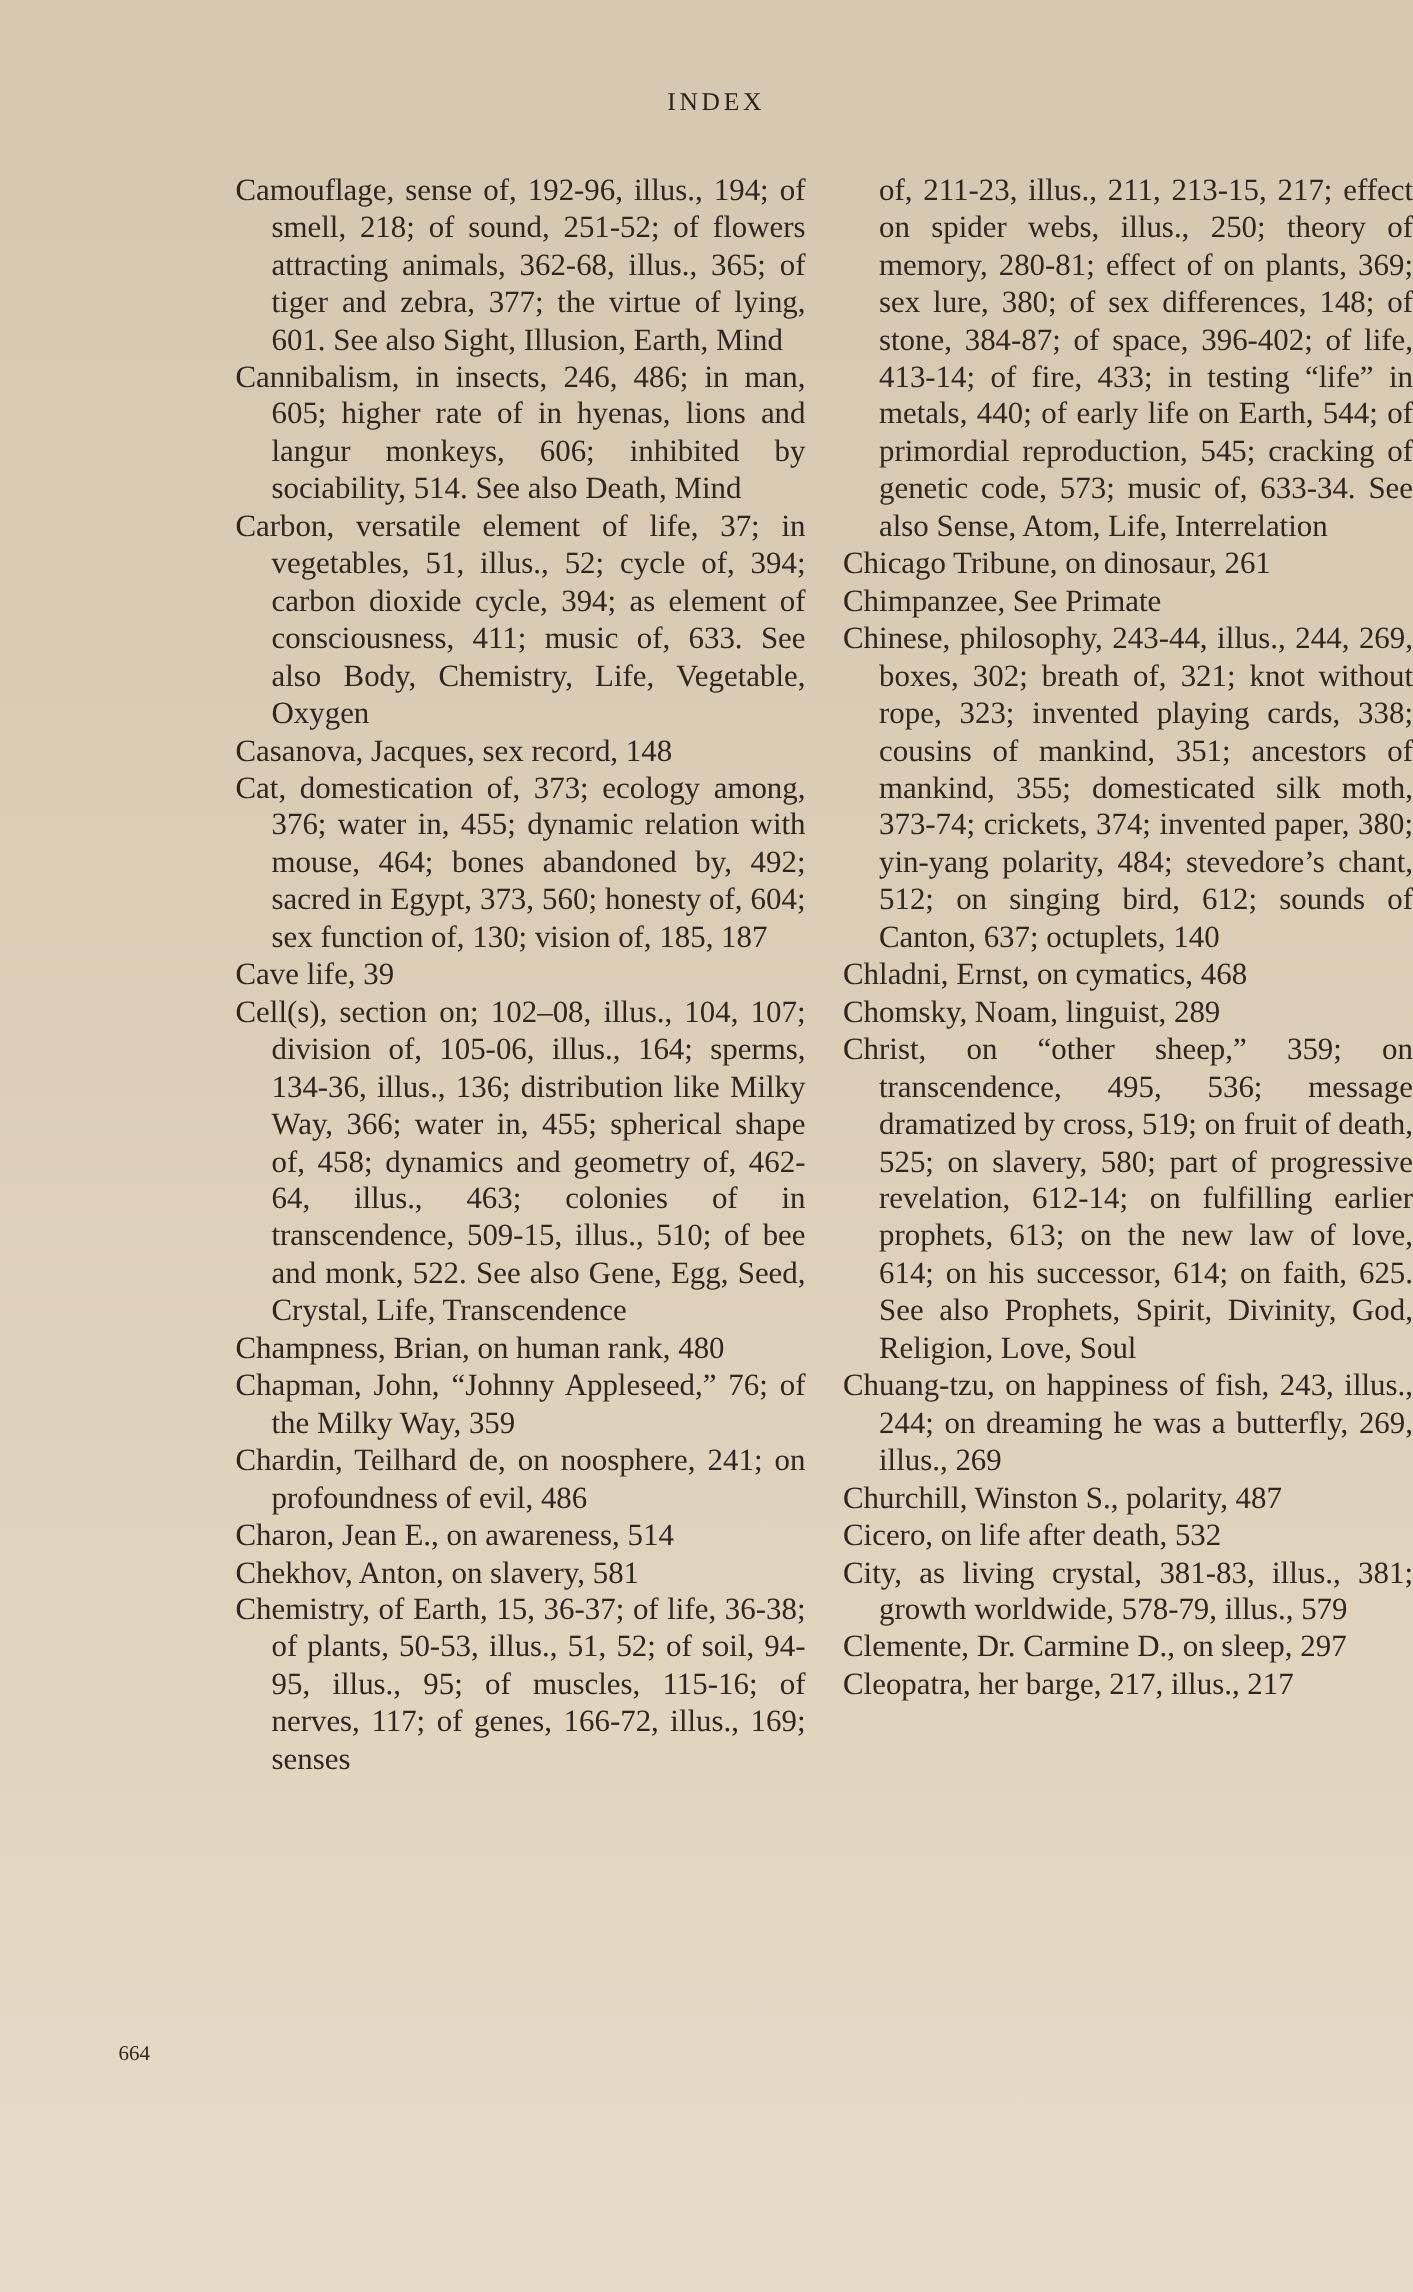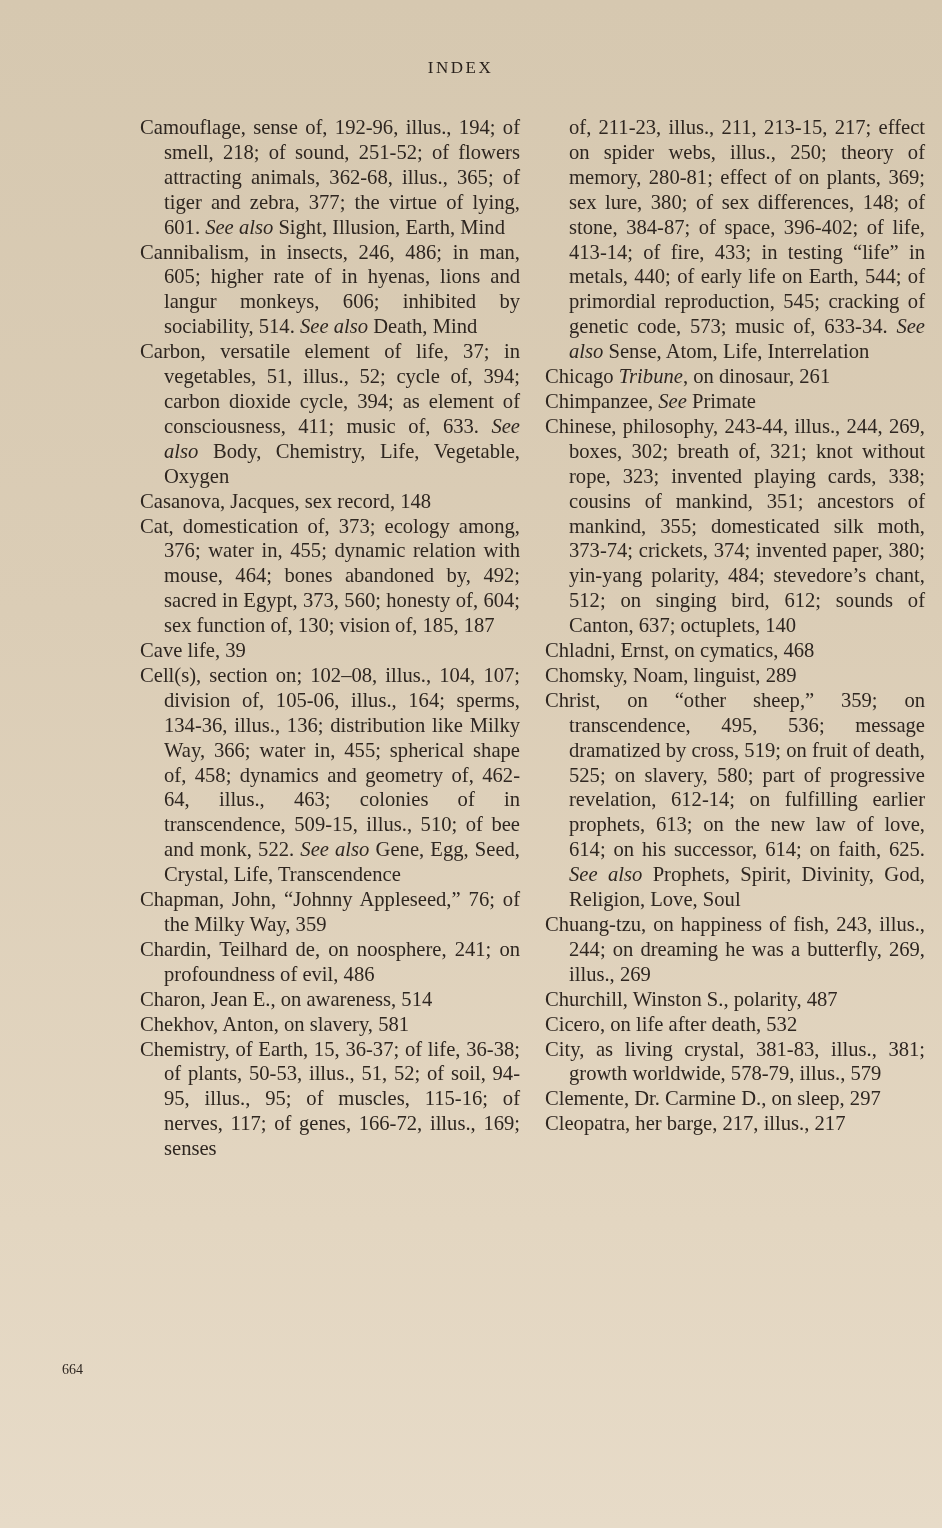--- a/index.html
+++ b/index.html
@@ -5,21 +5,21 @@
     html, body { margin: 0; padding: 0; }
     body {
       width: 942px;
       height: 1528px;
       overflow: hidden;
       background: linear-gradient(180deg, #d6c8b0 0%, #dbcdb6 40%, #e3d6c1 80%, #e7dbc8 100%);
       font-family: "Liberation Serif", "DejaVu Serif", serif;
       color: #2e2620;
       position: relative;
     }
-    .page { position: absolute; left: 0; top: 0; width: 796px; height: 1528px; }
+    .page { position: absolute; left: 17px; top: 0; width: 796px; height: 1528px; }
     .running-head {
       position: absolute;
       top: 58px;
       left: 0; width: 100%;
       text-align: center;
       padding-left: 125px;
       box-sizing: border-box;
       font-size: 17px;
       letter-spacing: 2.5px;
       color: #2a221c;
@@ -35,21 +35,21 @@
     .col-left { left: 140px; }
     .col-right { left: 545px; }
     .entry {
       padding-left: 24px;
       text-indent: -24px;
       margin: 0;
     }
     .entry.continuation {
       text-indent: 0;
     }
-    .it { font-style: italic; }
+    .it { }
     .folio {
       position: absolute;
       left: 62px;
       top: 1362px;
       font-size: 14px;
       color: #2e2620;
     }
   </style>
 </head>
 <body>
@@ -58,20 +58,21 @@
   <div class="running-head">INDEX</div>
 
   <div class="column col-left">
       <p class="entry"><span>Camouflage, sense of, 192-96, illus., 194; of smell, 218; of sound, 251-52; of flowers attracting animals, 362-68, illus., 365; of tiger and zebra, 377; the virtue of lying, 601. </span><span class="it">See also</span><span> Sight, Illusion, Earth, Mind</span></p>
       <p class="entry"><span>Cannibalism, in insects, 246, 486; in man, 605; higher rate of in hyenas, lions and langur monkeys, 606; inhibited by sociability, 514. </span><span class="it">See also</span><span> Death, Mind</span></p>
       <p class="entry"><span>Carbon, versatile element of life, 37; in vegetables, 51, illus., 52; cycle of, 394; carbon dioxide cycle, 394; as element of consciousness, 411; music of, 633. </span><span class="it">See also</span><span> Body, Chemistry, Life, Vegetable, Oxygen</span></p>
       <p class="entry"><span>Casanova, Jacques, sex record, 148</span></p>
       <p class="entry"><span>Cat, domestication of, 373; ecology among, 376; water in, 455; dynamic relation with mouse, 464; bones abandoned by, 492; sacred in Egypt, 373, 560; honesty of, 604; sex function of, 130; vision of, 185, 187</span></p>
       <p class="entry"><span>Cave life, 39</span></p>
       <p class="entry"><span>Cell(s), section on; 102–08, illus., 104, 107; division of, 105-06, illus., 164; sperms, 134-36, illus., 136; distribution like Milky Way, 366; water in, 455; spherical shape of, 458; dynamics and geometry of, 462-64, illus., 463; colonies of in transcendence, 509-15, illus., 510; of bee and monk, 522. </span><span class="it">See also</span><span> Gene, Egg, Seed, Crystal, Life, Transcendence</span></p>
+      <p class="entry"><span>Champness, Brian, on human rank, 480</span></p>
       <p class="entry"><span>Chapman, John, “Johnny Appleseed,” 76; of the Milky Way, 359</span></p>
       <p class="entry"><span>Chardin, Teilhard de, on noosphere, 241; on profoundness of evil, 486</span></p>
       <p class="entry"><span>Charon, Jean E., on awareness, 514</span></p>
       <p class="entry"><span>Chekhov, Anton, on slavery, 581</span></p>
       <p class="entry"><span>Chemistry, of Earth, 15, 36-37; of life, 36-38; of plants, 50-53, illus., 51, 52; of soil, 94-95, illus., 95; of muscles, 115-16; of nerves, 117; of genes, 166-72, illus., 169; senses</span></p>
     </div>
   <div class="column col-right">
       <p class="entry continuation"><span>of, 211-23, illus., 211, 213-15, 217; effect on spider webs, illus., 250; theory of memory, 280-81; effect of on plants, 369; sex lure, 380; of sex differences, 148; of stone, 384-87; of space, 396-402; of life, 413-14; of fire, 433; in testing “life” in metals, 440; of early life on Earth, 544; of primordial reproduction, 545; cracking of genetic code, 573; music of, 633-34. </span><span class="it">See also</span><span> Sense, Atom, Life, Interrelation</span></p>
       <p class="entry"><span>Chicago </span><span class="it">Tribune</span><span>, on dinosaur, 261</span></p>
       <p class="entry"><span>Chimpanzee, </span><span class="it">See</span><span> Primate</span></p>

